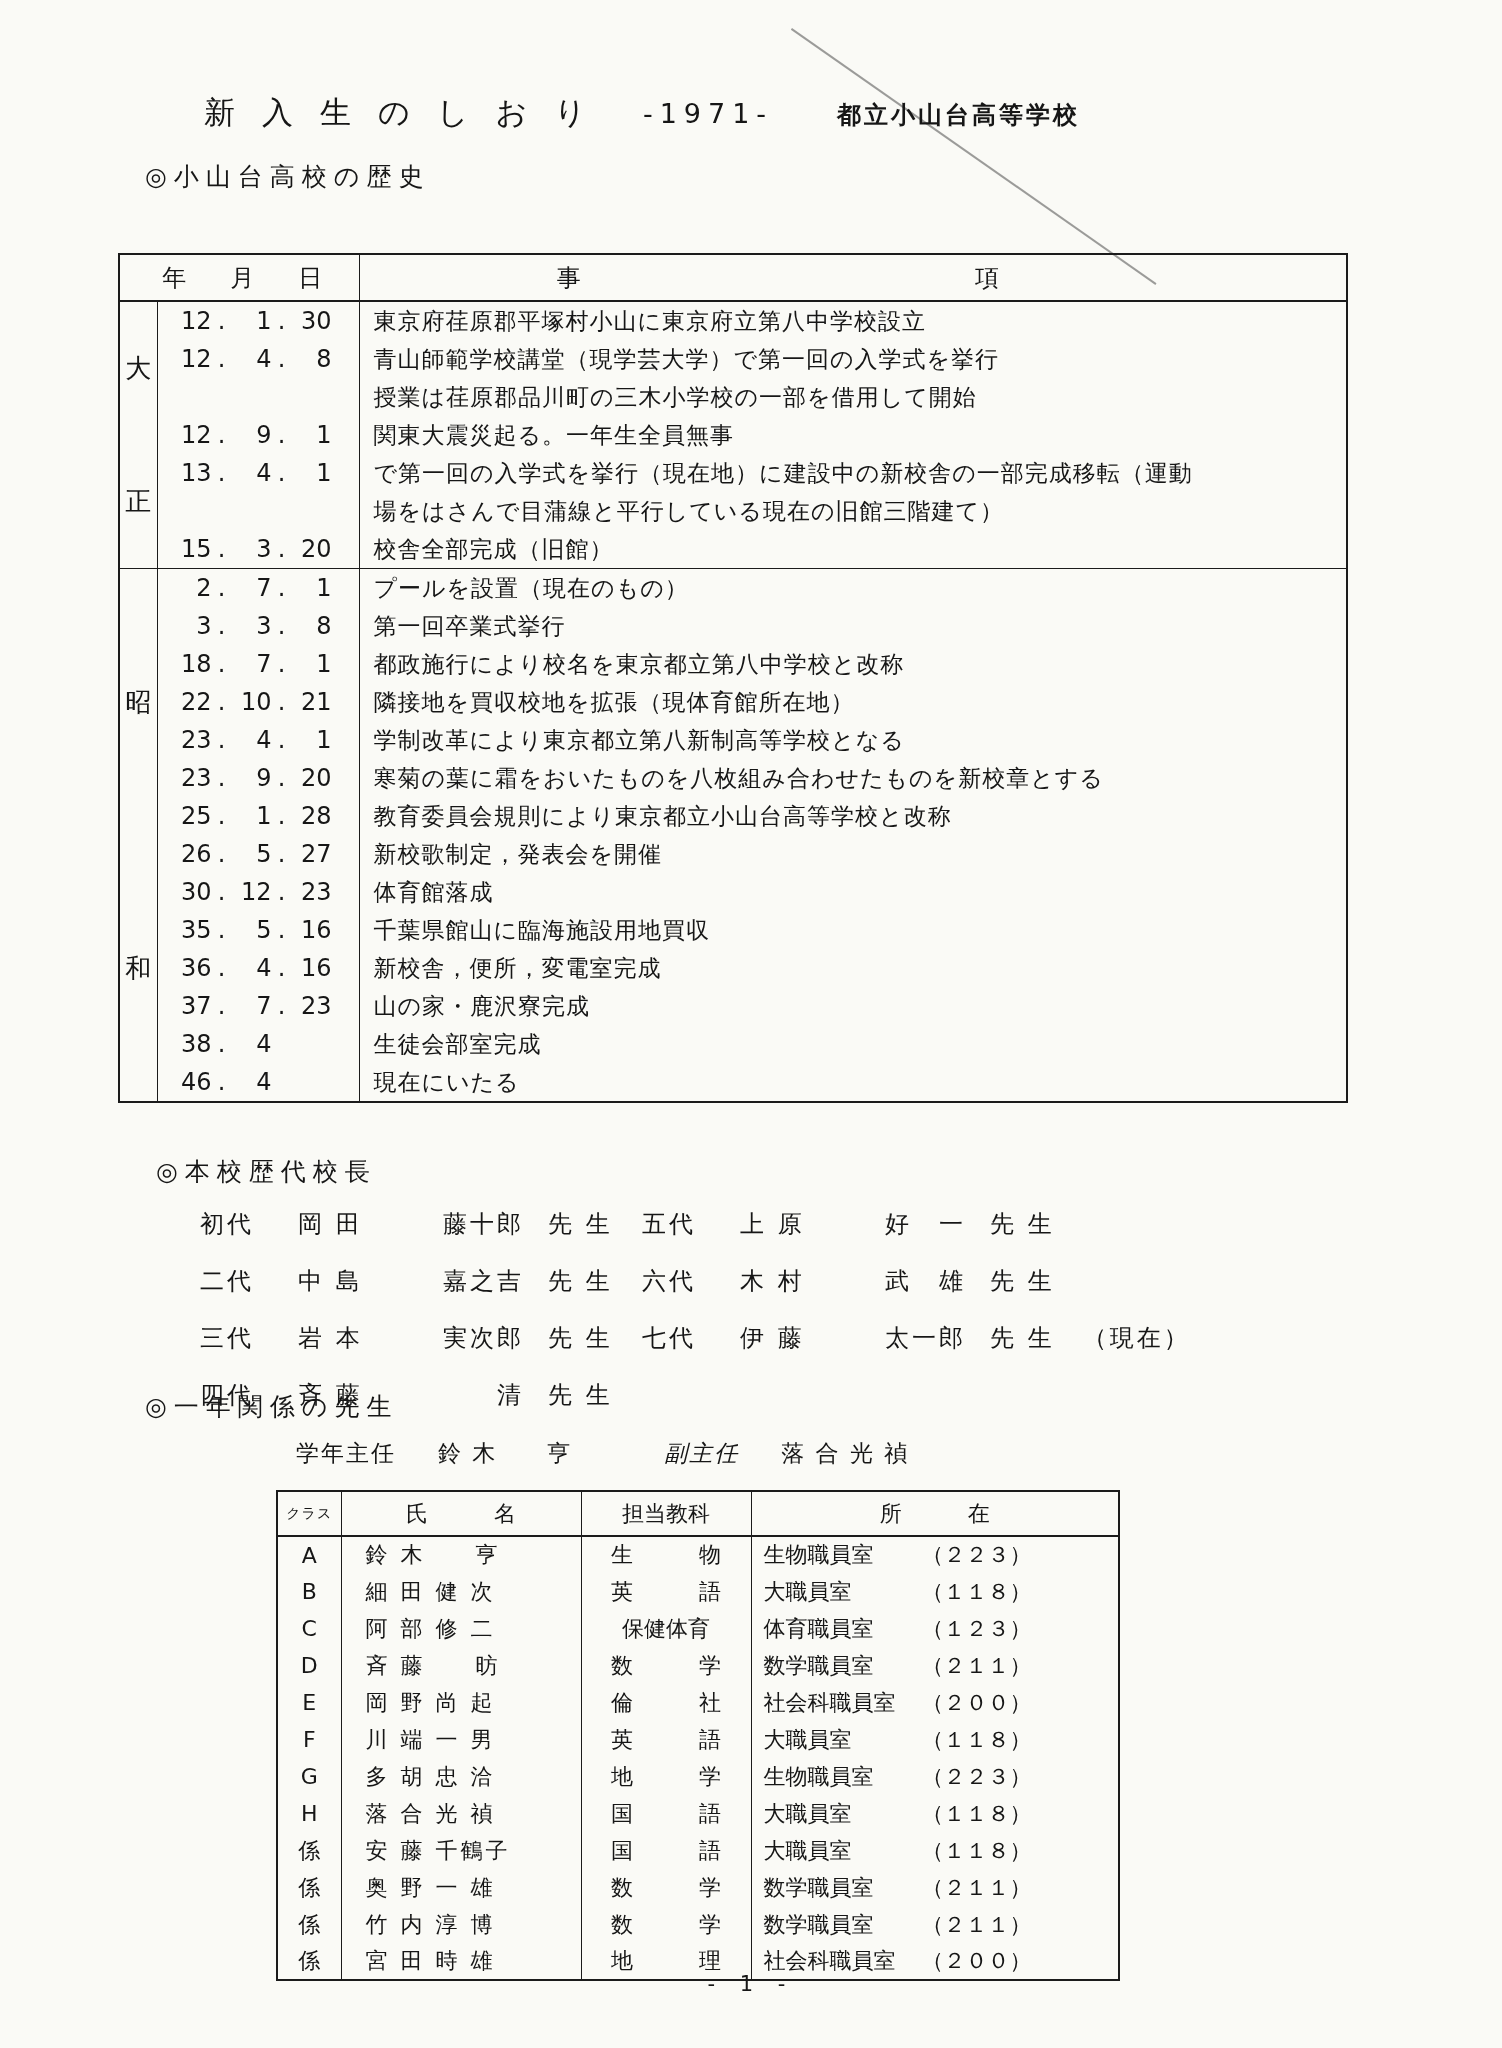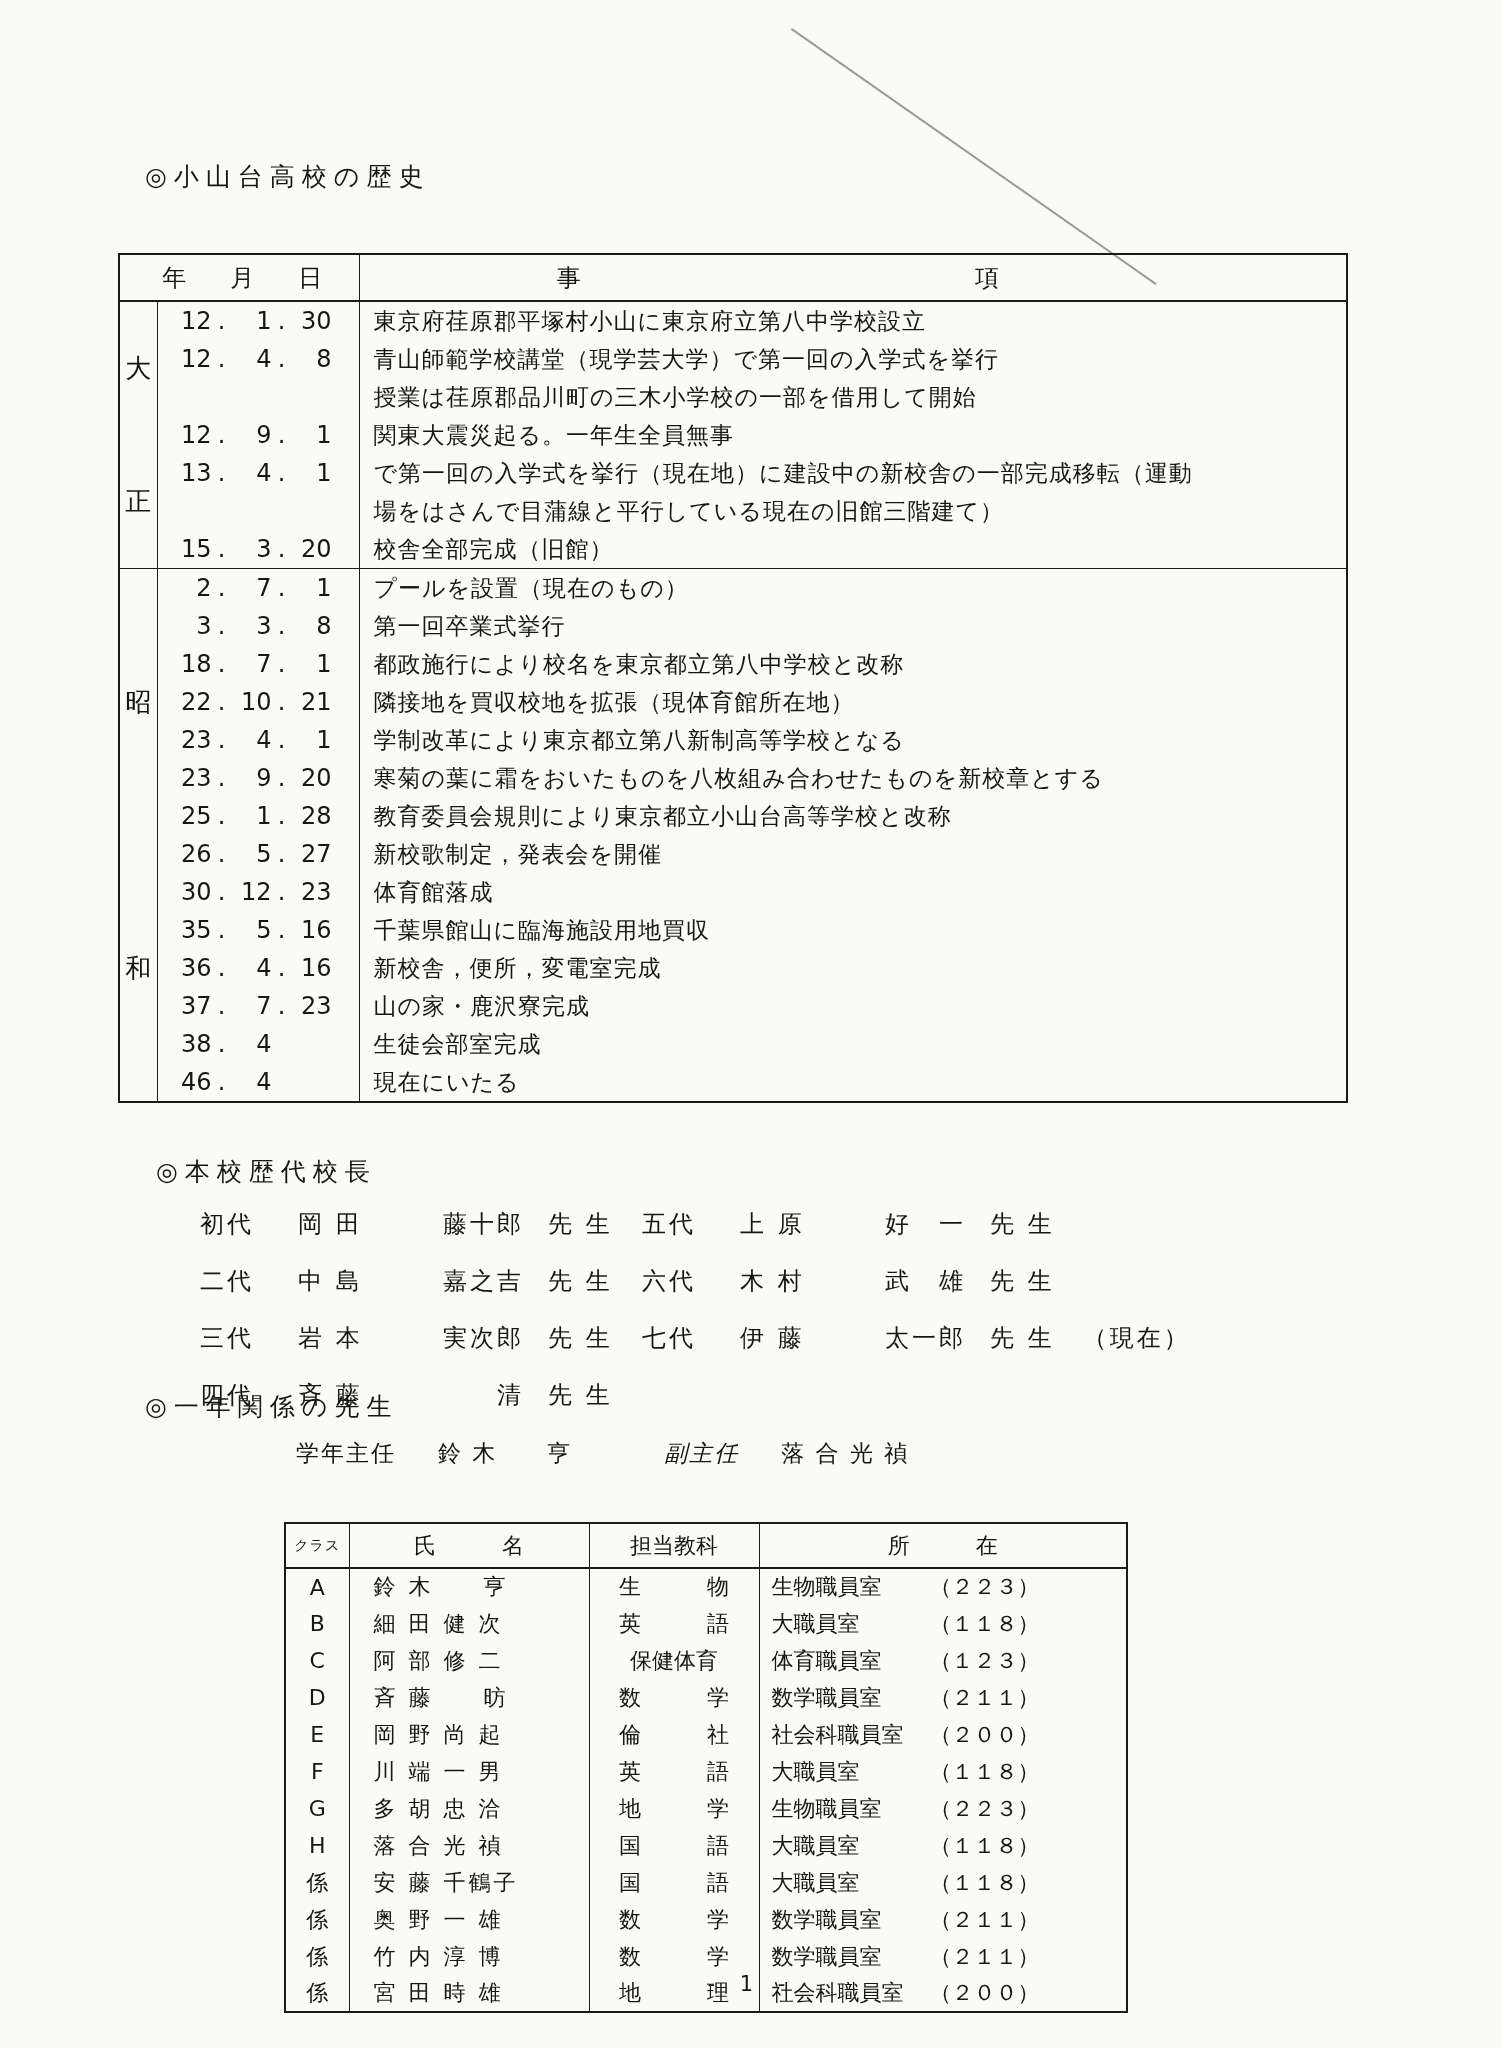--- a/index.html
+++ b/index.html
@@ -58,23 +58,23 @@
   .pr-gen    { width: 78px; }
   .pr-family { width: 104px; margin-left: 20px; }
   .pr-given  { width: 122px; text-align: right; }
   .pr-title  { margin-left: 24px; }
   .pr-note   { margin-left: 28px; }
   
   .teachers-lead { position: absolute; top: 1438px; left: 296px; font-size: 23px;
                    letter-spacing: 2px; white-space: nowrap; }
   .tl-name1 { margin-left: 42px; } .tl-role2 { margin-left: 92px; font-style: italic; } .tl-name2 { margin-left: 42px; }
   .teachers-table {
-    position: absolute; top: 1490px; left: 284px;
+    position: absolute; top: 1490px; left: 276px;
     width: 842px; border-collapse: collapse; table-layout: fixed;
-    border: 2.5px solid #1b1b1b; font-size: 22px; margin-top: 32px;
+    border: 2.5px solid #1b1b1b; font-size: 22px;
   }
   .col-class { width: 64px; } .col-name { width: 240px; } .col-subject { width: 170px; } .col-room { width: 368px; }
   .teachers-table th { border-bottom: 2px solid #1b1b1b; height: 45px; font-weight: normal; text-align: center; }
   .teachers-table th, .teachers-table td { border-right: 1.5px solid #1b1b1b; }
   .teachers-table th:last-child, .teachers-table td:last-child { border-right: none; }
   .tt-class-head { font-size: 14px; letter-spacing: 1px; }
   .teachers-table td { height: 37px; white-space: nowrap; }
   .class-cell { text-align: center; }
   .name-cell { padding-left: 24px; letter-spacing: 3px; }
   .subject-cell { text-align: center; }
@@ -84,20 +84,23 @@
   .page-num { position: absolute; top: 1972px; left: 0; width: 100%;
               text-align: center; font-size: 21px; letter-spacing: 9px; }
 </style>
 </head>
 <body>
 
 <div class="page">
 
   <div class="scan-artifact"></div>
 
+  <div class="title-row">
+    <span class="doc-title">新入生のしおり</span><span class="doc-year">-1971-</span><span class="doc-school">都立小山台高等学校</span>
+  </div>
 
   <div class="section-head" id="history-head">◎小山台高校の歴史</div>
 
   <table class="history-table">
     <colgroup>
         <col class="col-era">
         <col class="col-date">
         <col class="col-event">
       </colgroup>
     <thead>

